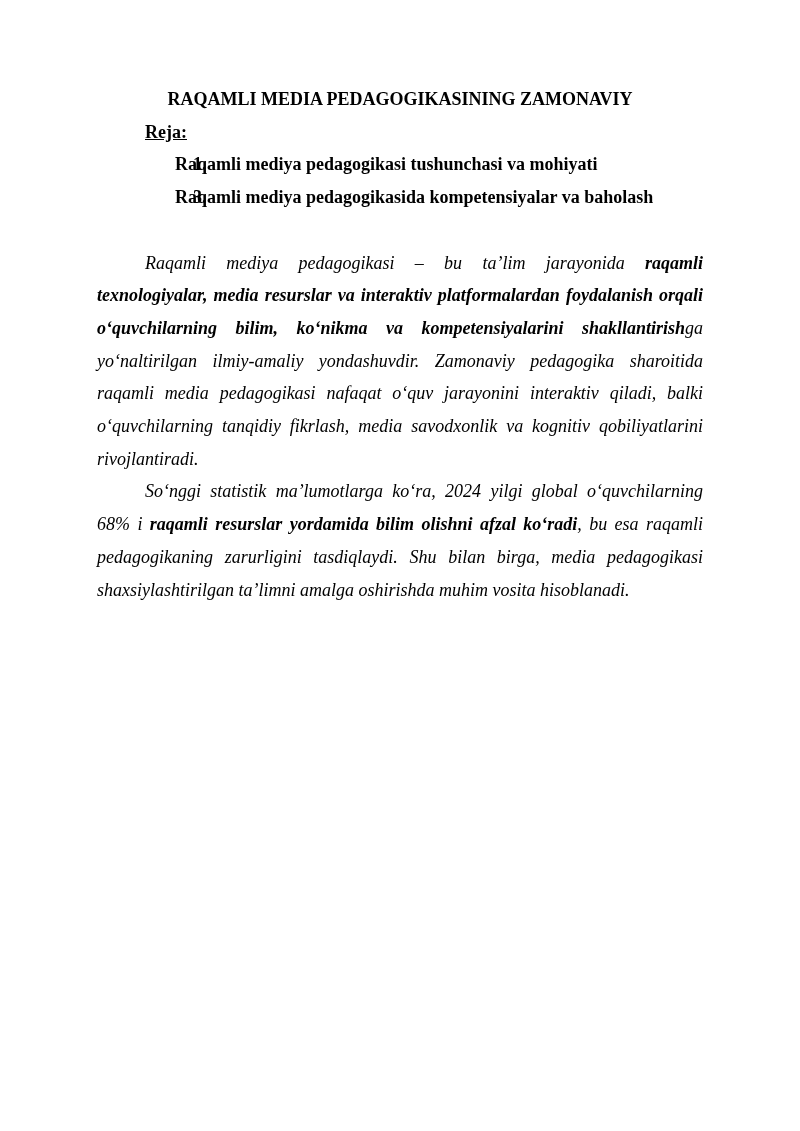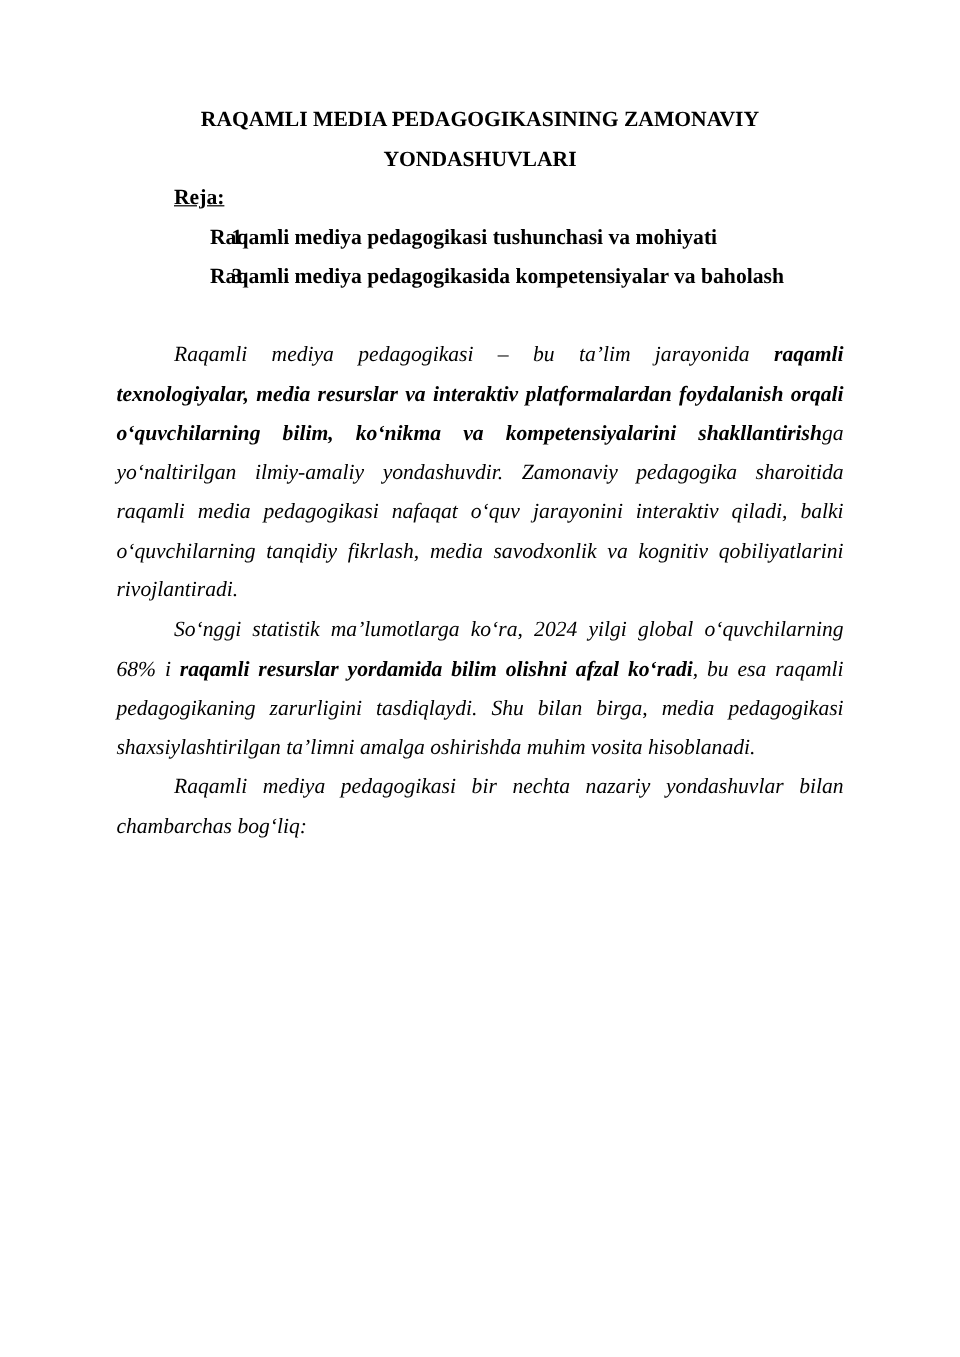--- a/index.html
+++ b/index.html
@@ -54,34 +54,32 @@
   }
   .bold { font-weight: bold; }
 </style>
 </head>
 <body>
 
 <div class="page">
 
   <h1 class="title">
       <span class="title-line">RAQAMLI MEDIA PEDAGOGIKASINING ZAMONAVIY</span>
-      <span class="title-line">YONDASHUVLARI</span>
     </h1>
 
   <p class="reja">Reja:</p>
 
   <p class="plan-item"><span class="num">1.</span><span>Raqamli mediya pedagogikasi tushunchasi va mohiyati</span></p>
 
 
   <p class="plan-item"><span class="num">3.</span><span>Raqamli mediya pedagogikasida kompetensiyalar va baholash</span></p>
 
   <div class="blank-line"></div>
 
   <p class="para"><span>Raqamli mediya pedagogikasi – bu ta’lim jarayonida </span><span class="bold">raqamli texnologiyalar, media resurslar va interaktiv platformalardan foydalanish orqali o‘quvchilarning bilim, ko‘nikma va kompetensiyalarini shakllantirish</span><span>ga yo‘naltirilgan ilmiy-amaliy yondashuvdir. Zamonaviy pedagogika sharoitida raqamli media pedagogikasi nafaqat o‘quv jarayonini interaktiv qiladi, balki o‘quvchilarning tanqidiy fikrlash, media savodxonlik va kognitiv qobiliyatlarini rivojlantiradi.</span></p>
 
   <p class="para"><span>So‘nggi statistik ma’lumotlarga ko‘ra, 2024 yilgi global o‘quvchilarning 68% i </span><span class="bold">raqamli resurslar yordamida bilim olishni afzal ko‘radi</span><span>, bu esa raqamli pedagogikaning zarurligini tasdiqlaydi. Shu bilan birga, media pedagogikasi shaxsiylashtirilgan ta’limni amalga oshirishda muhim vosita hisoblanadi.</span></p>
 
-  <p class="para"><span>Raqamli mediya pedagogikasi bir nechta nazariy yondashuvlar bilan chambarchas bog‘liq:</span></p>
 
 
 
 
 </div>
 
 </body></html>

